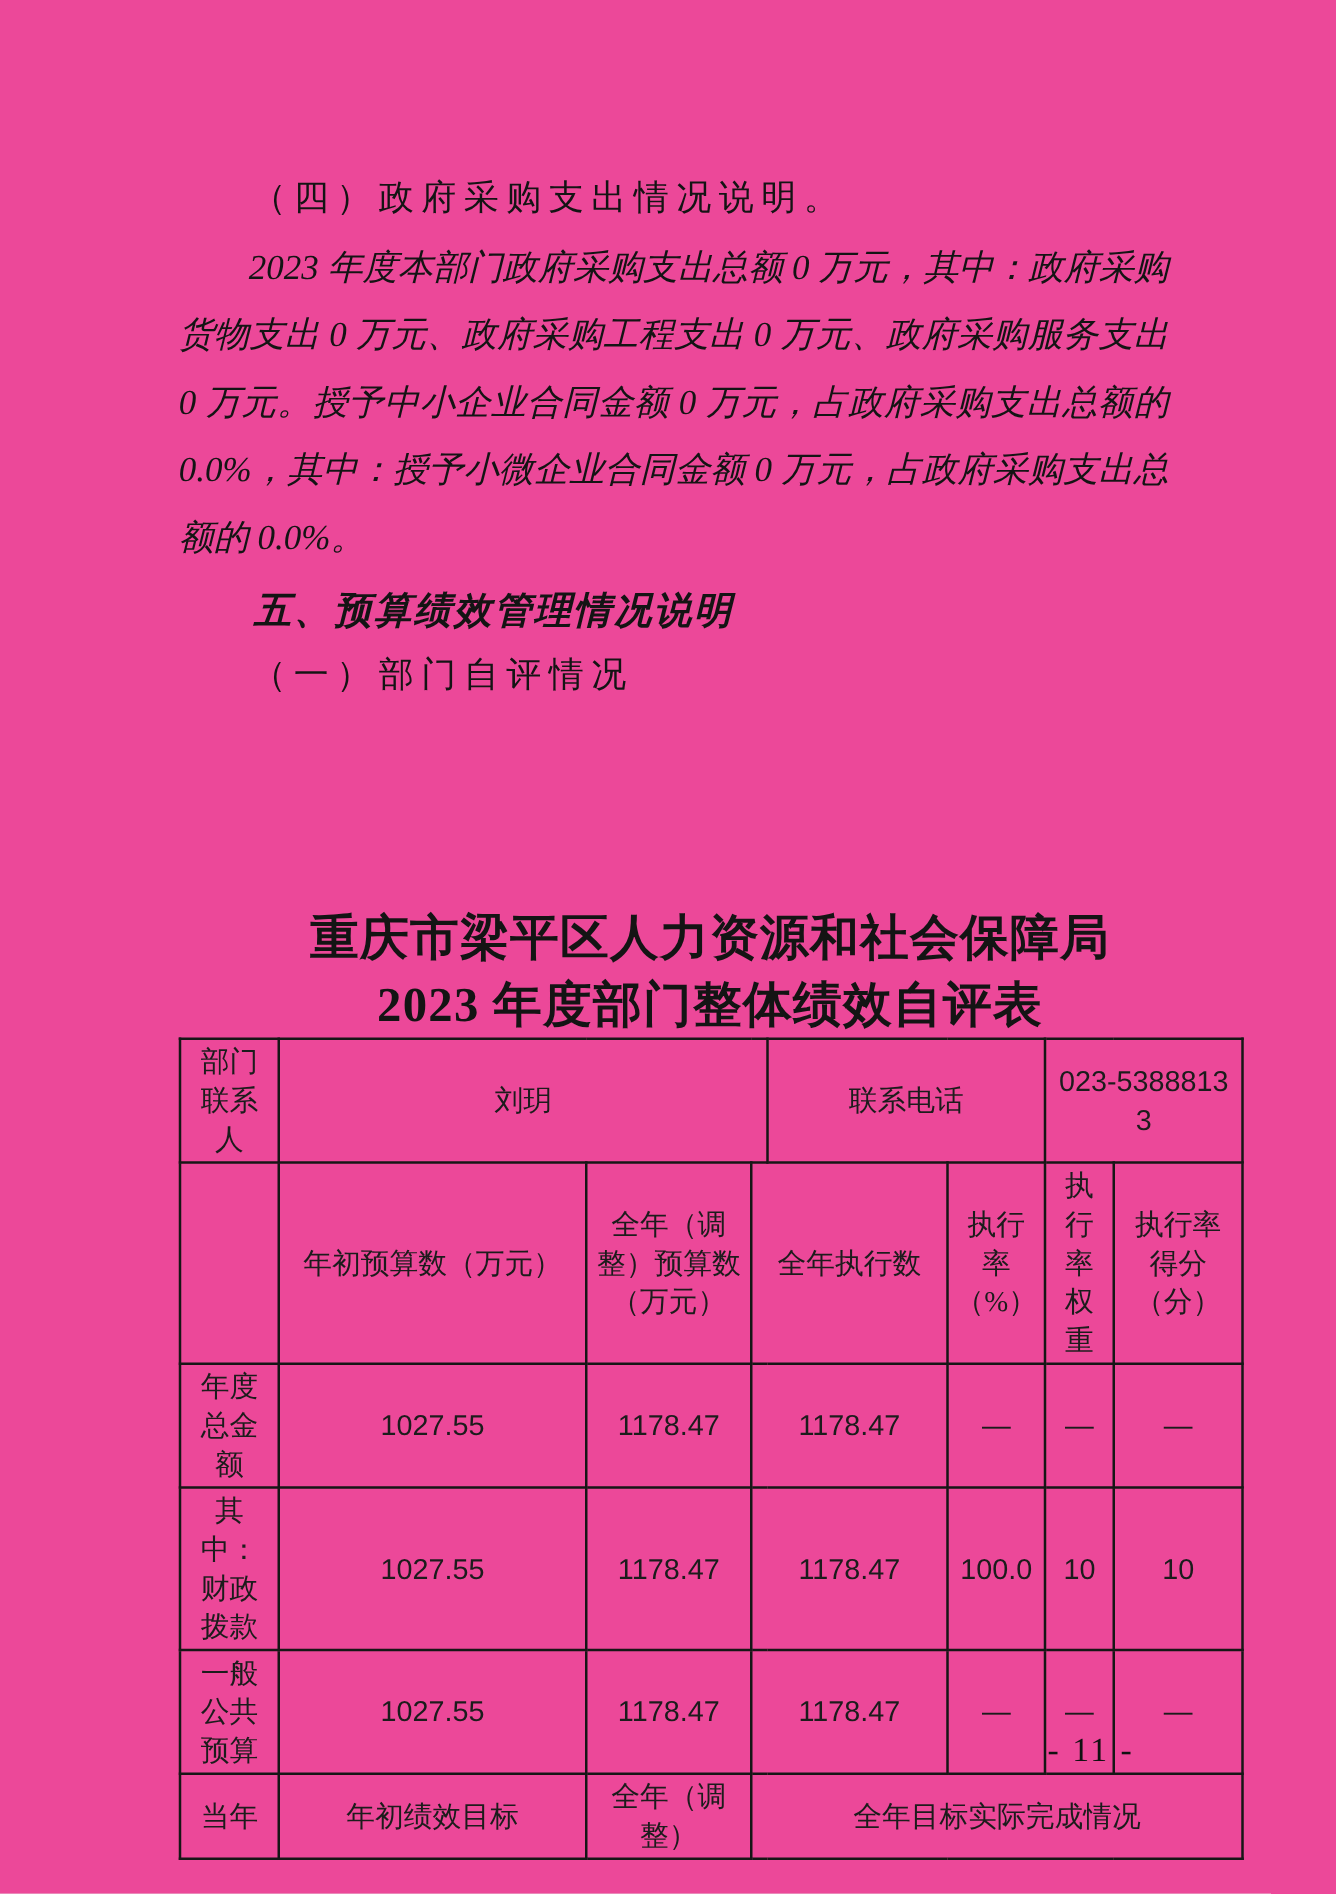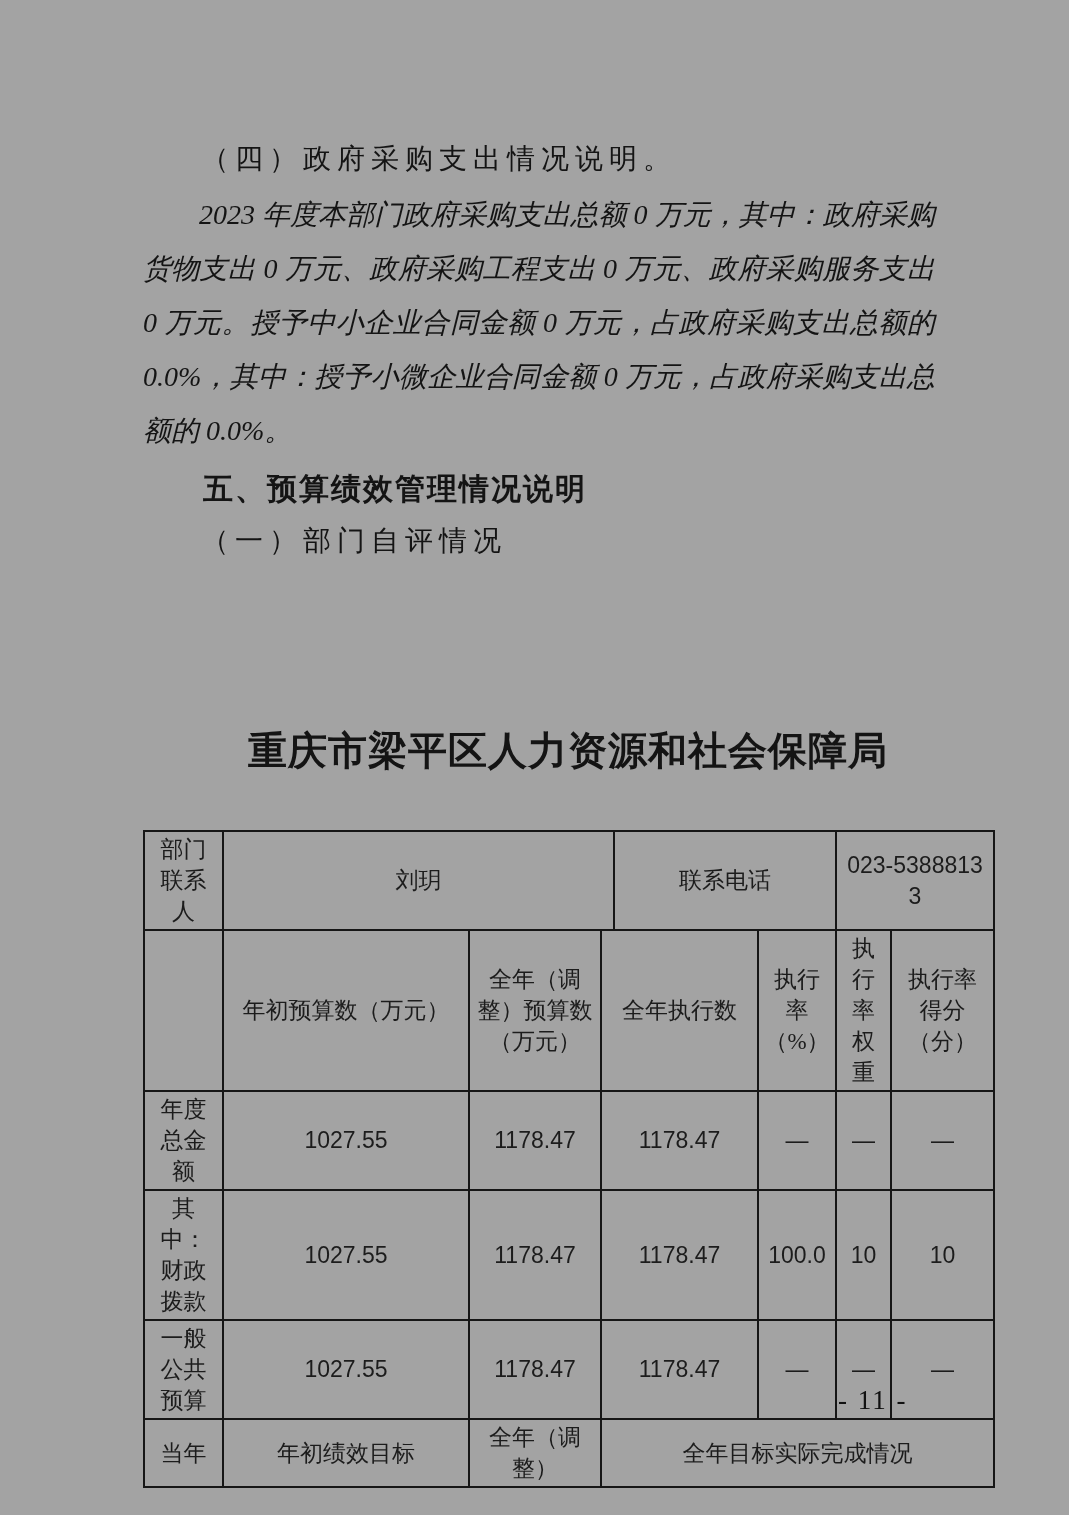--- a/index.html
+++ b/index.html
@@ -1,20 +1,20 @@
 <!DOCTYPE html>
 <html><head>
 <meta charset="utf-8">
 <style>
   html,body{margin:0;padding:0;background:#e8e8e8;}
   .page{
     position:relative;
     width:1069px;height:1515px;
     margin:0 auto;
-    background:#a3a3a3;
+    background:#ec4899;
     font-family:"Liberation Serif","DejaVu Serif",serif;
     color:#141414;
     overflow:hidden;
   }
   .para{
     position:absolute;
     left:143px;width:792px;
     font-size:28px;line-height:54px;
     text-align:justify;
     word-break:break-all;
@@ -84,27 +84,28 @@
 </style>
 </head>
 <body>
 
 <div class="page">
 
   <div class="h-kai" style="top:136px;">（四）政府采购支出情况说明。</div>
 
   <div class="para indent" style="top:188px;">2023 年度本部门政府采购支出总额 0 万元，其中：政府采购货物支出 0 万元、政府采购工程支出 0 万元、政府采购服务支出 0 万元。授予中小企业合同金额 0 万元，占政府采购支出总额的 0.0%，其中：授予小微企业合同金额 0 万元，占政府采购支出总额的 0.0%。</div>
 
-  <div class="h-hei" style="top:468px;">五、预算绩效管理情况说明</div>
+  <div class="h-hei" style="top:468px;font-style:italic;">五、预算绩效管理情况说明</div>
 
   <div class="h-kai" style="top:518px;">（一）部门自评情况</div>
 
 
   <div class="doc-title" style="top:728px;">重庆市梁平区人力资源和社会保障局</div>
 
+  <div class="doc-title" style="top:782px;">2023 年度部门整体绩效自评表</div>
 
   <table class="self-eval">
     <colgroup>
       <col style="width:79px">
         <col style="width:246px">
         <col style="width:132px">
       <col style="width:13px">
         <col style="width:144px">
         <col style="width:78px">
       <col style="width:55px">

